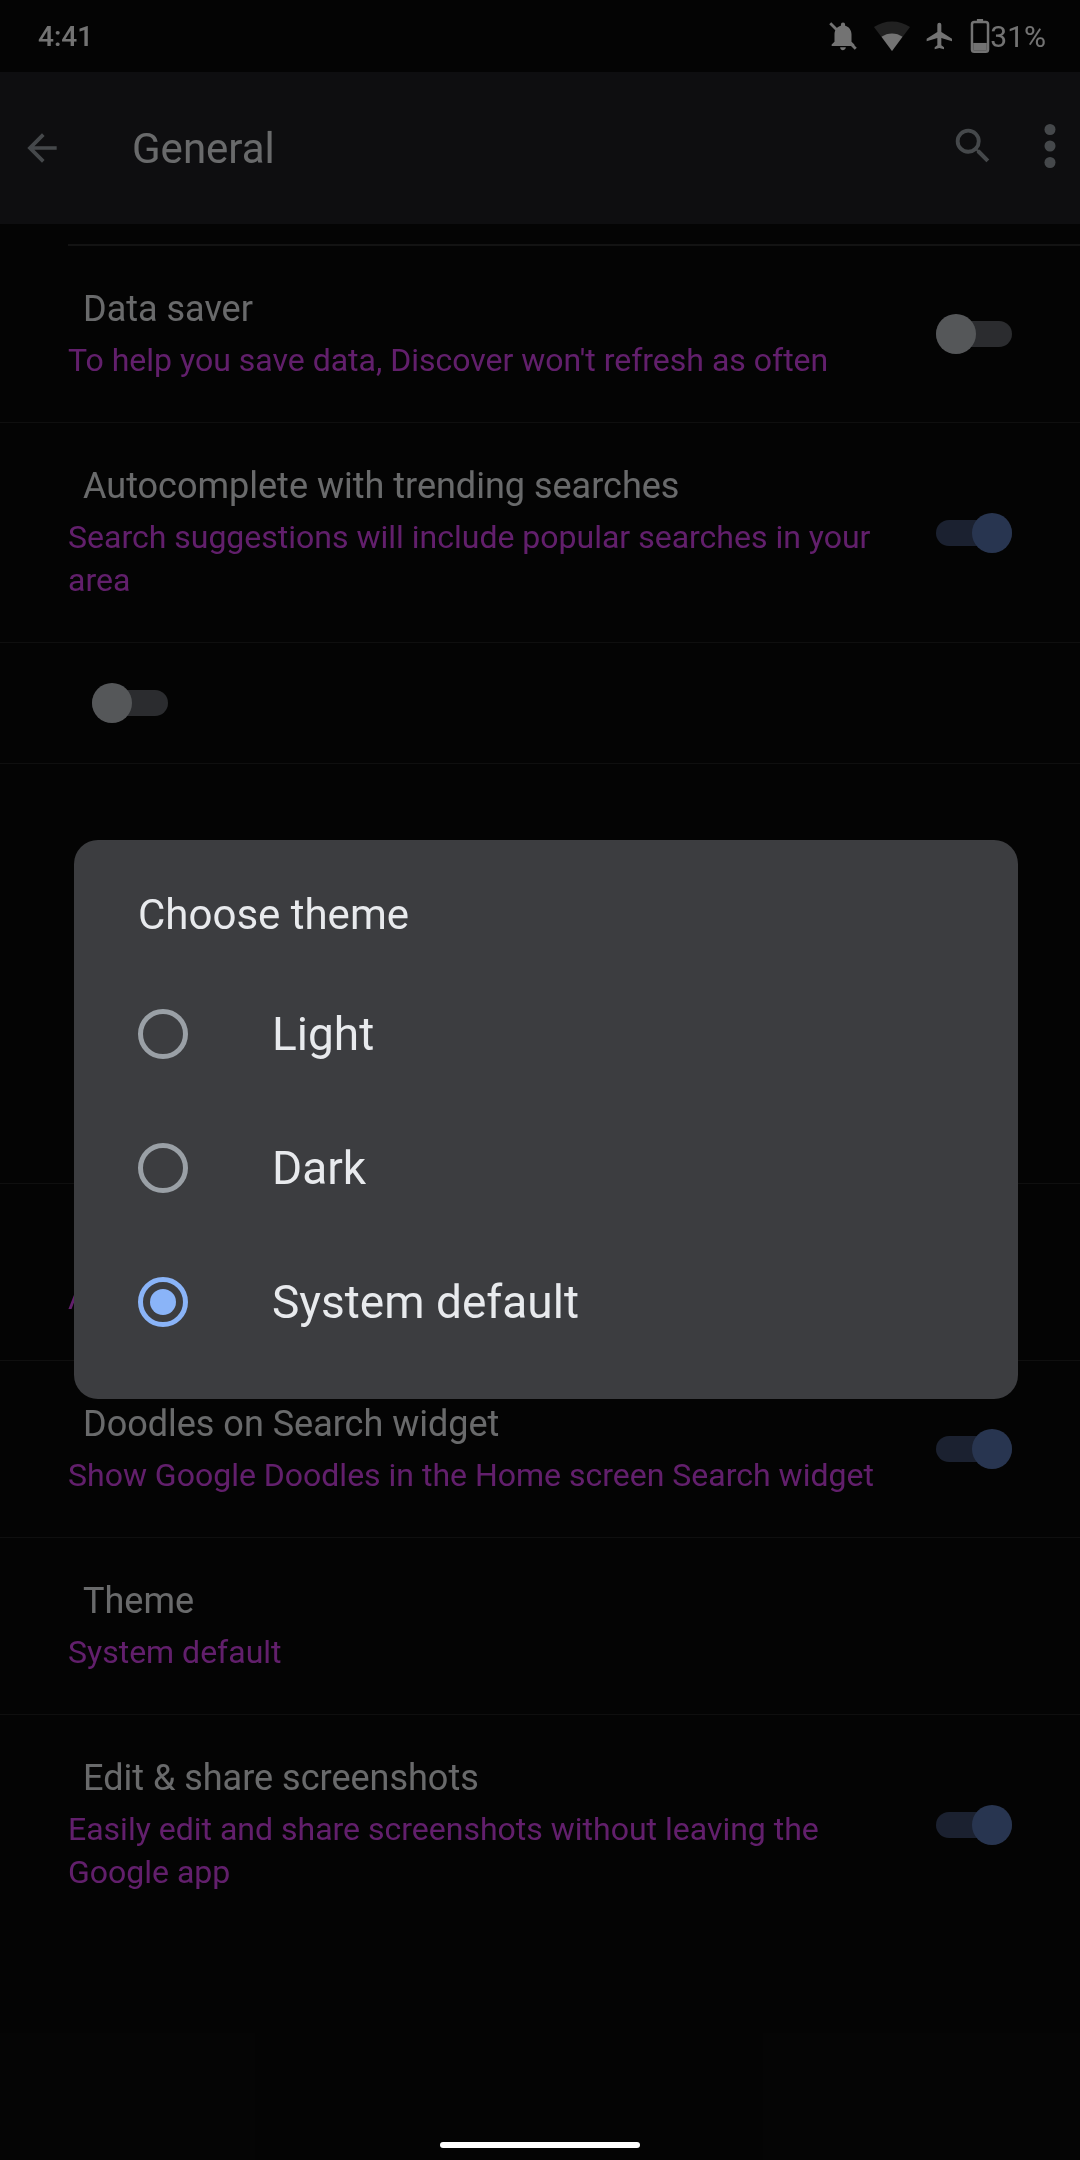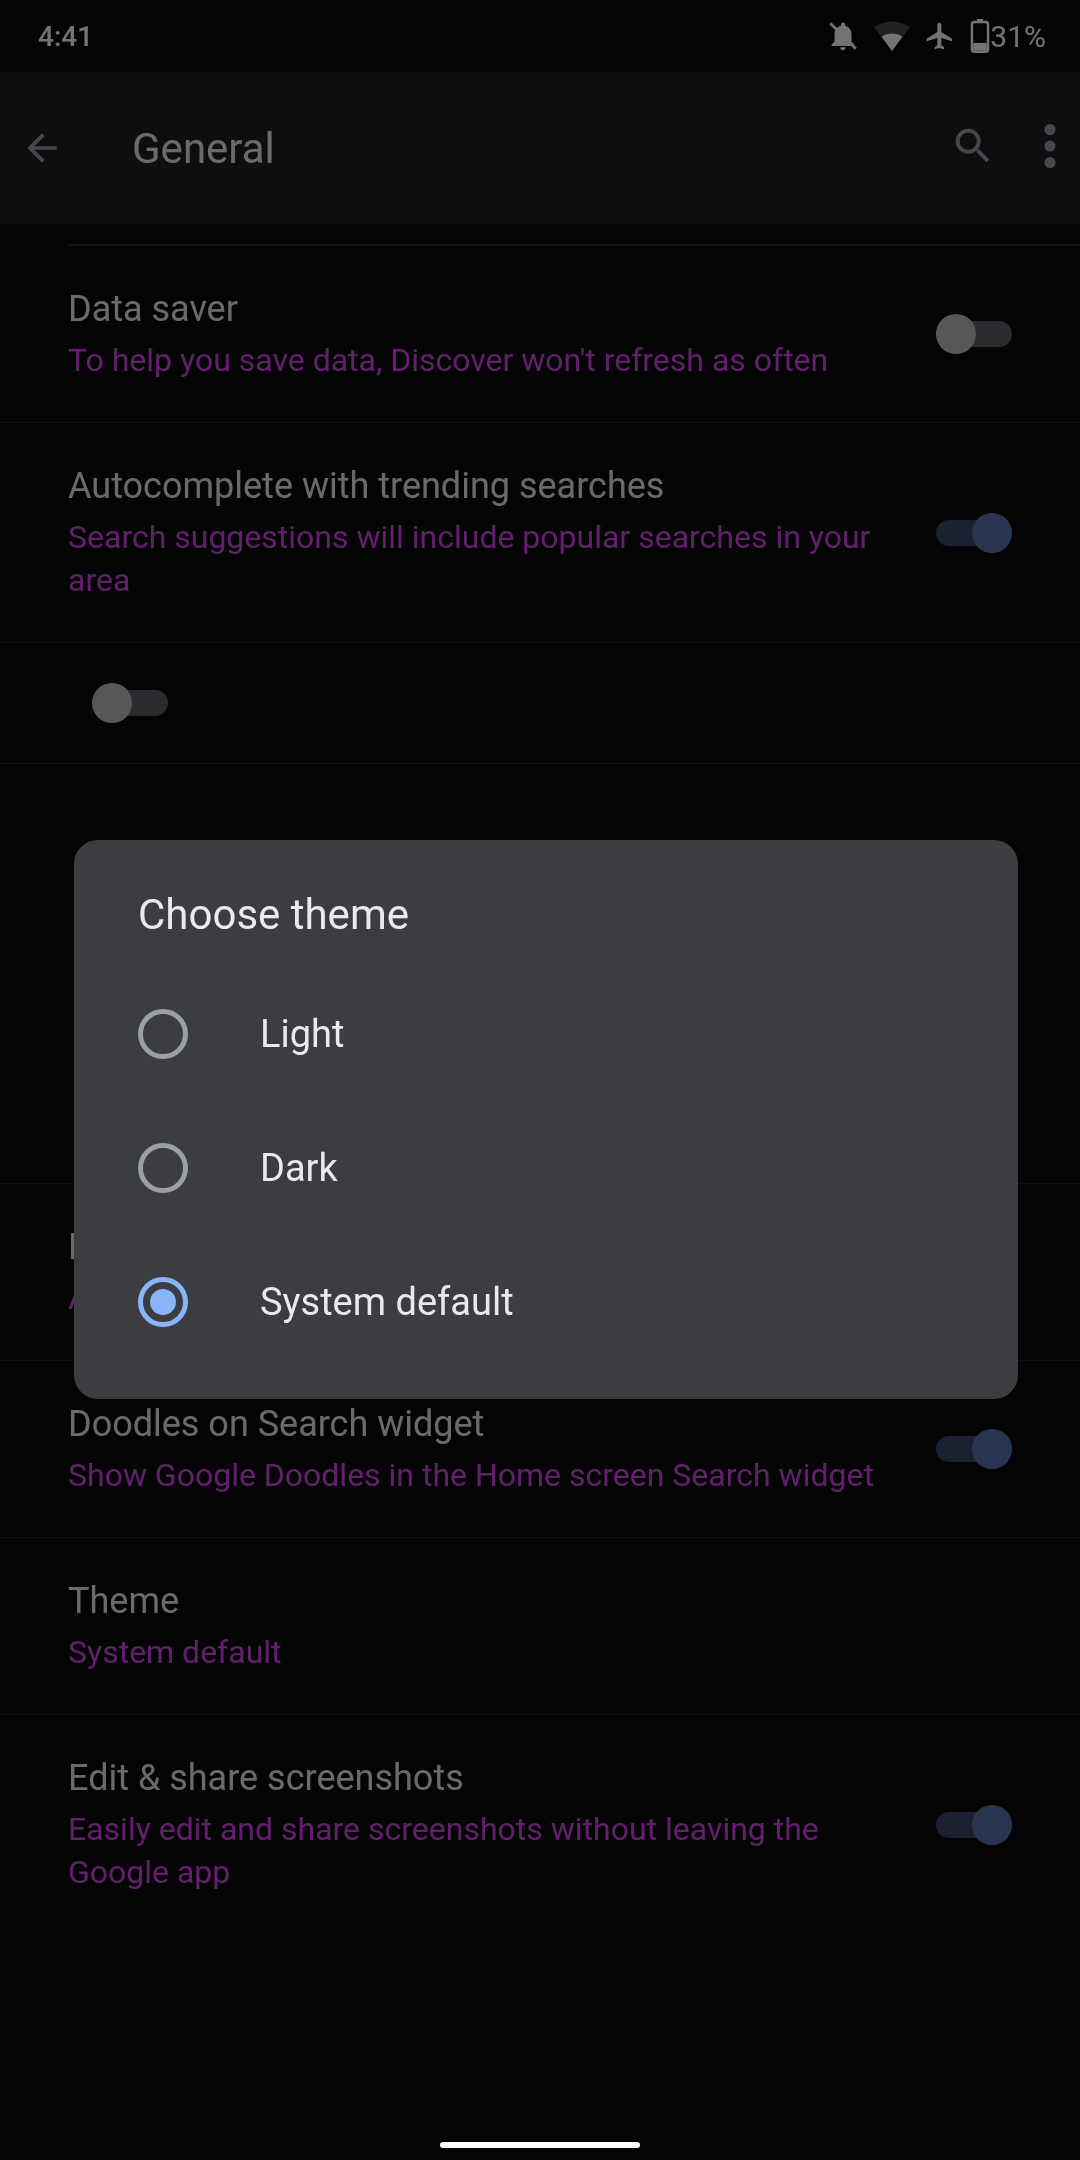--- a/index.html
+++ b/index.html
@@ -67,20 +67,21 @@
     align-items: center;
     padding: 40px 68px 40px 68px;
     border-bottom: 1px solid #222222;
   }
   .item .text { flex: 1; padding-right: 30px; }
   .item .title-line {
     font-size: 36px;
     color: #e8eaed;
     line-height: 1.3;
     margin-bottom: 6px;
+    margin-left: 15px;
   }
   .item .sub {
     font-size: 32px;
     color: #d946ef;
     line-height: 1.35;
   }
   .item .control { width: 100px; display:flex; justify-content:flex-end; }
 
   
   .switch {
@@ -139,21 +140,21 @@
   }
   .radio.selected::after {
     content:"";
     position:absolute;
     left:50%; top:50%;
     width: 26px; height:26px;
     background:#8ab4f8;
     border-radius:50%;
     transform: translate(-50%,-50%);
   }
-  .radio-label { font-size: 38px; color: #e8eaed; }
+  .radio-label { font-size: 46px; color: #e8eaed; margin-left: 12px; }
 
   
   .nav-handle {
     position: absolute;
     bottom: 12px;
     left: 50%;
     transform: translateX(-50%);
     width: 200px;
     height: 6px;
     border-radius: 6px;

